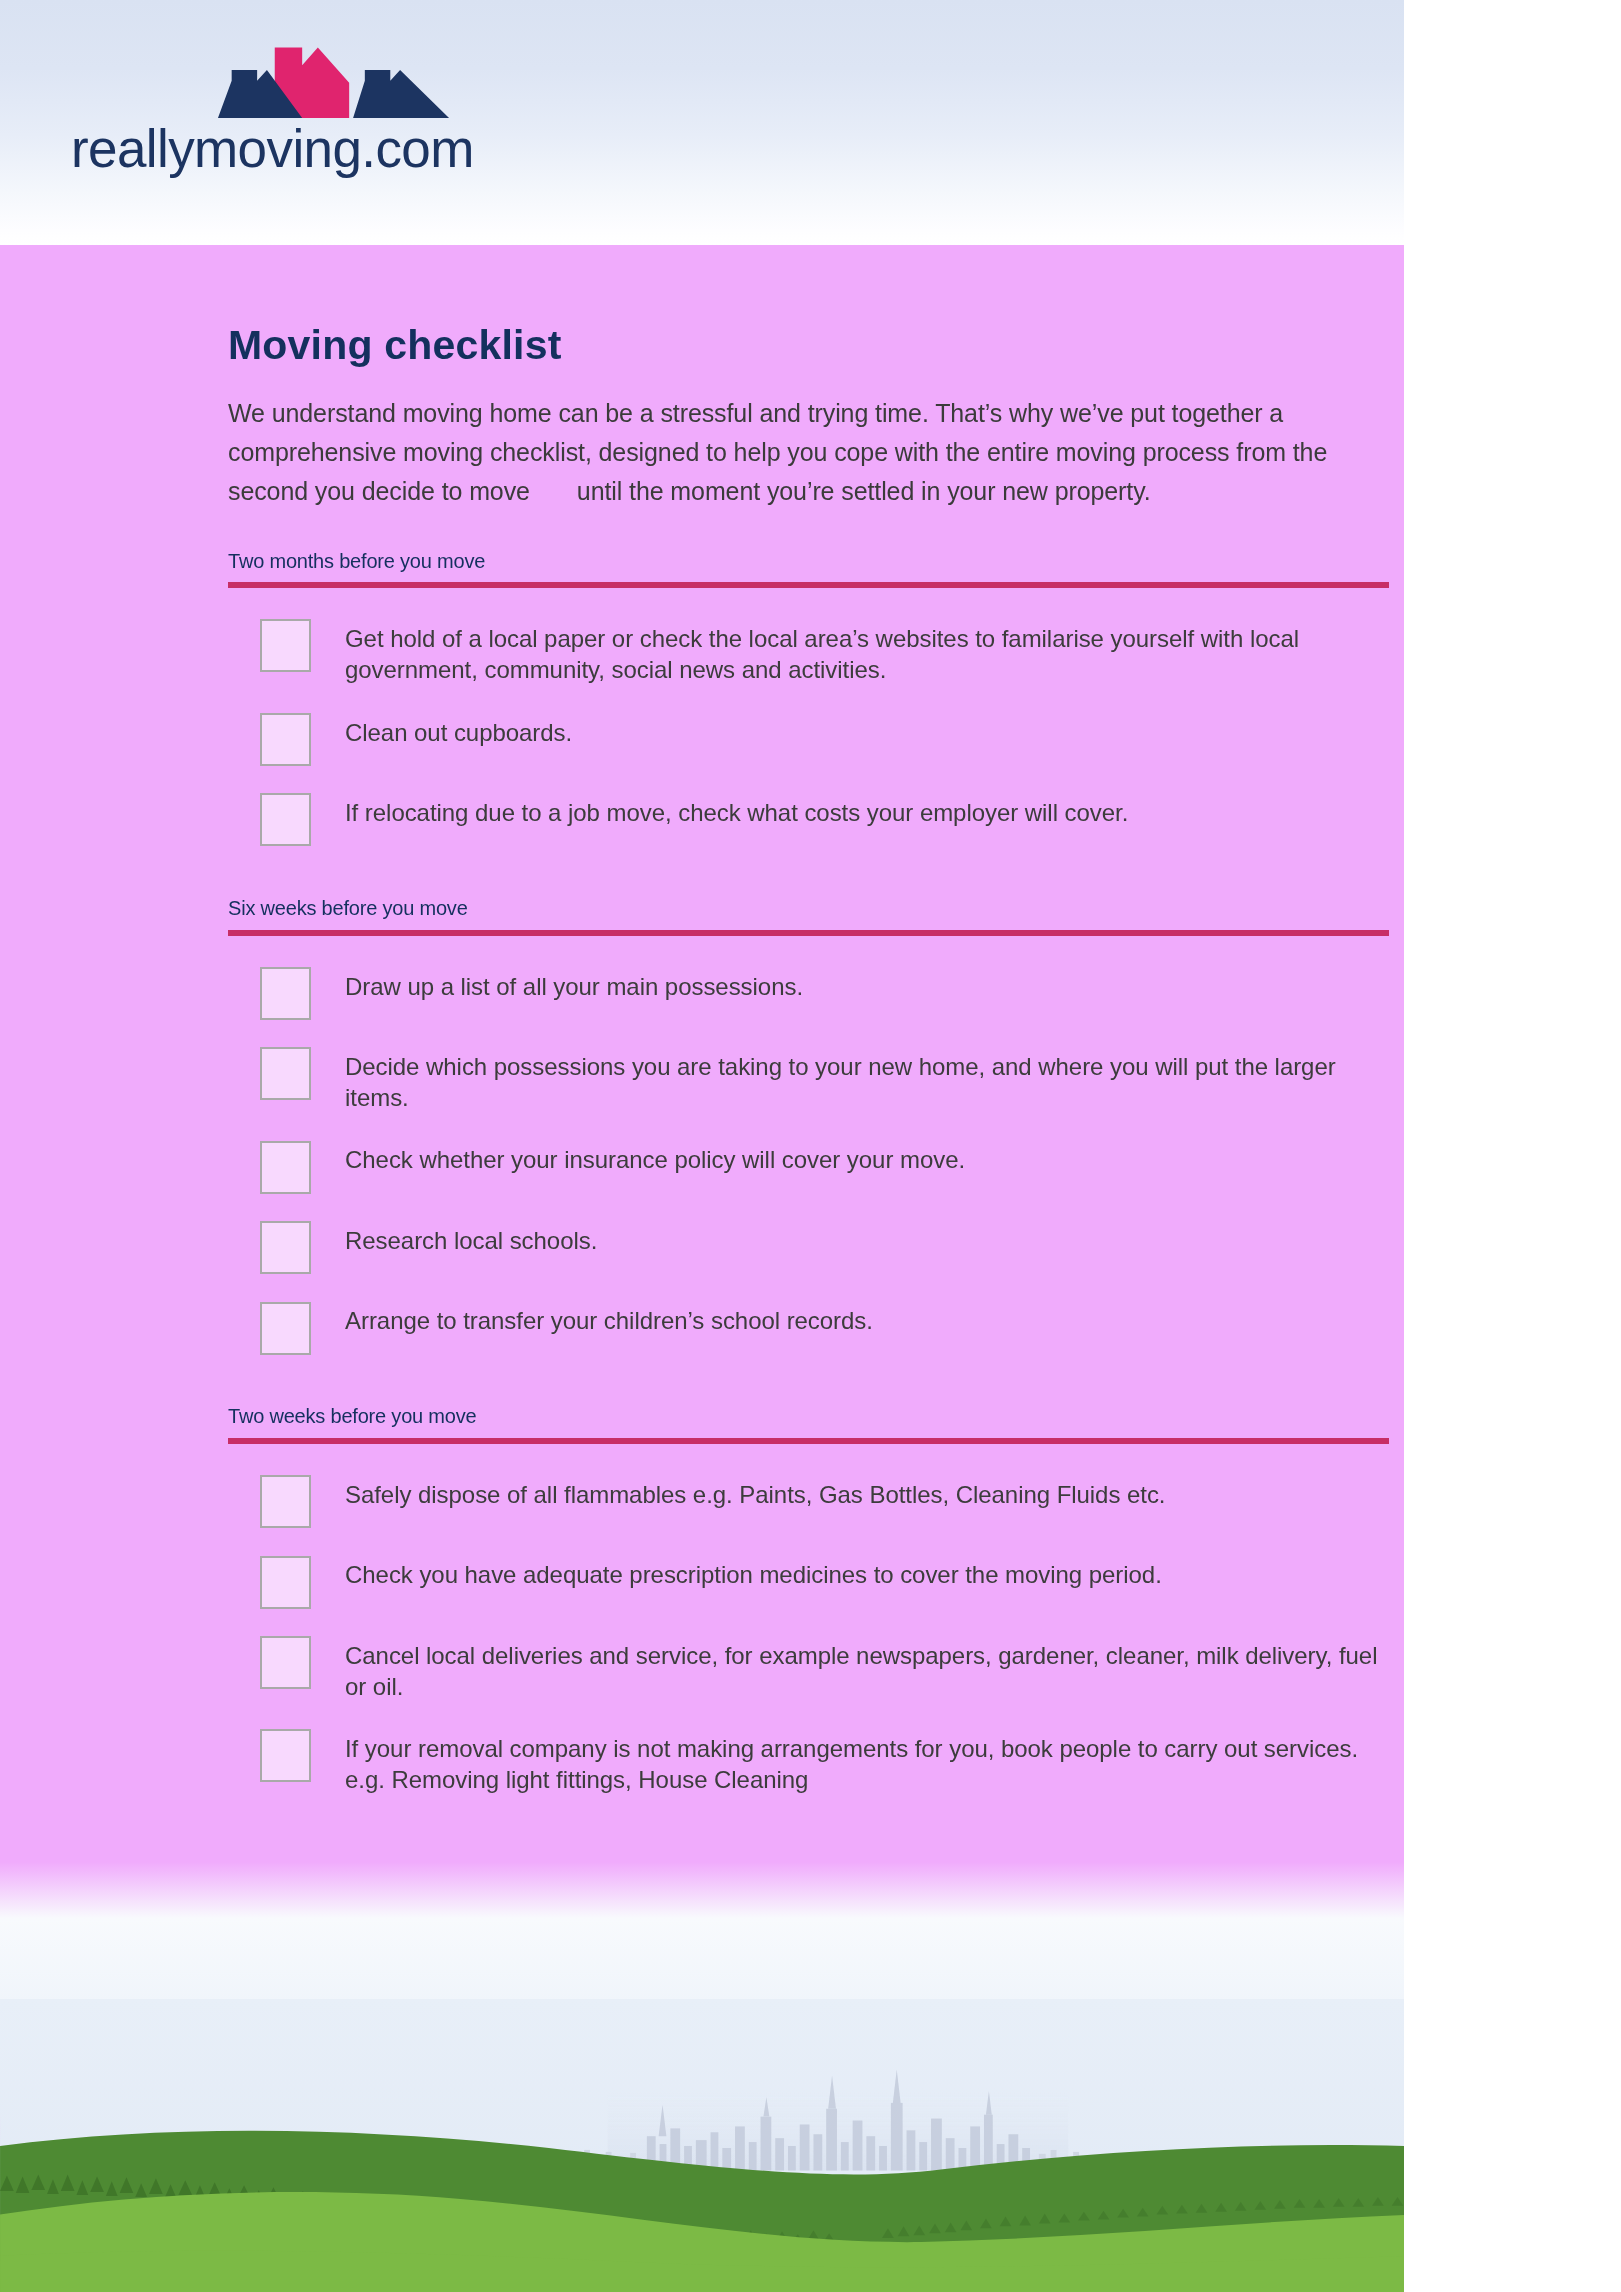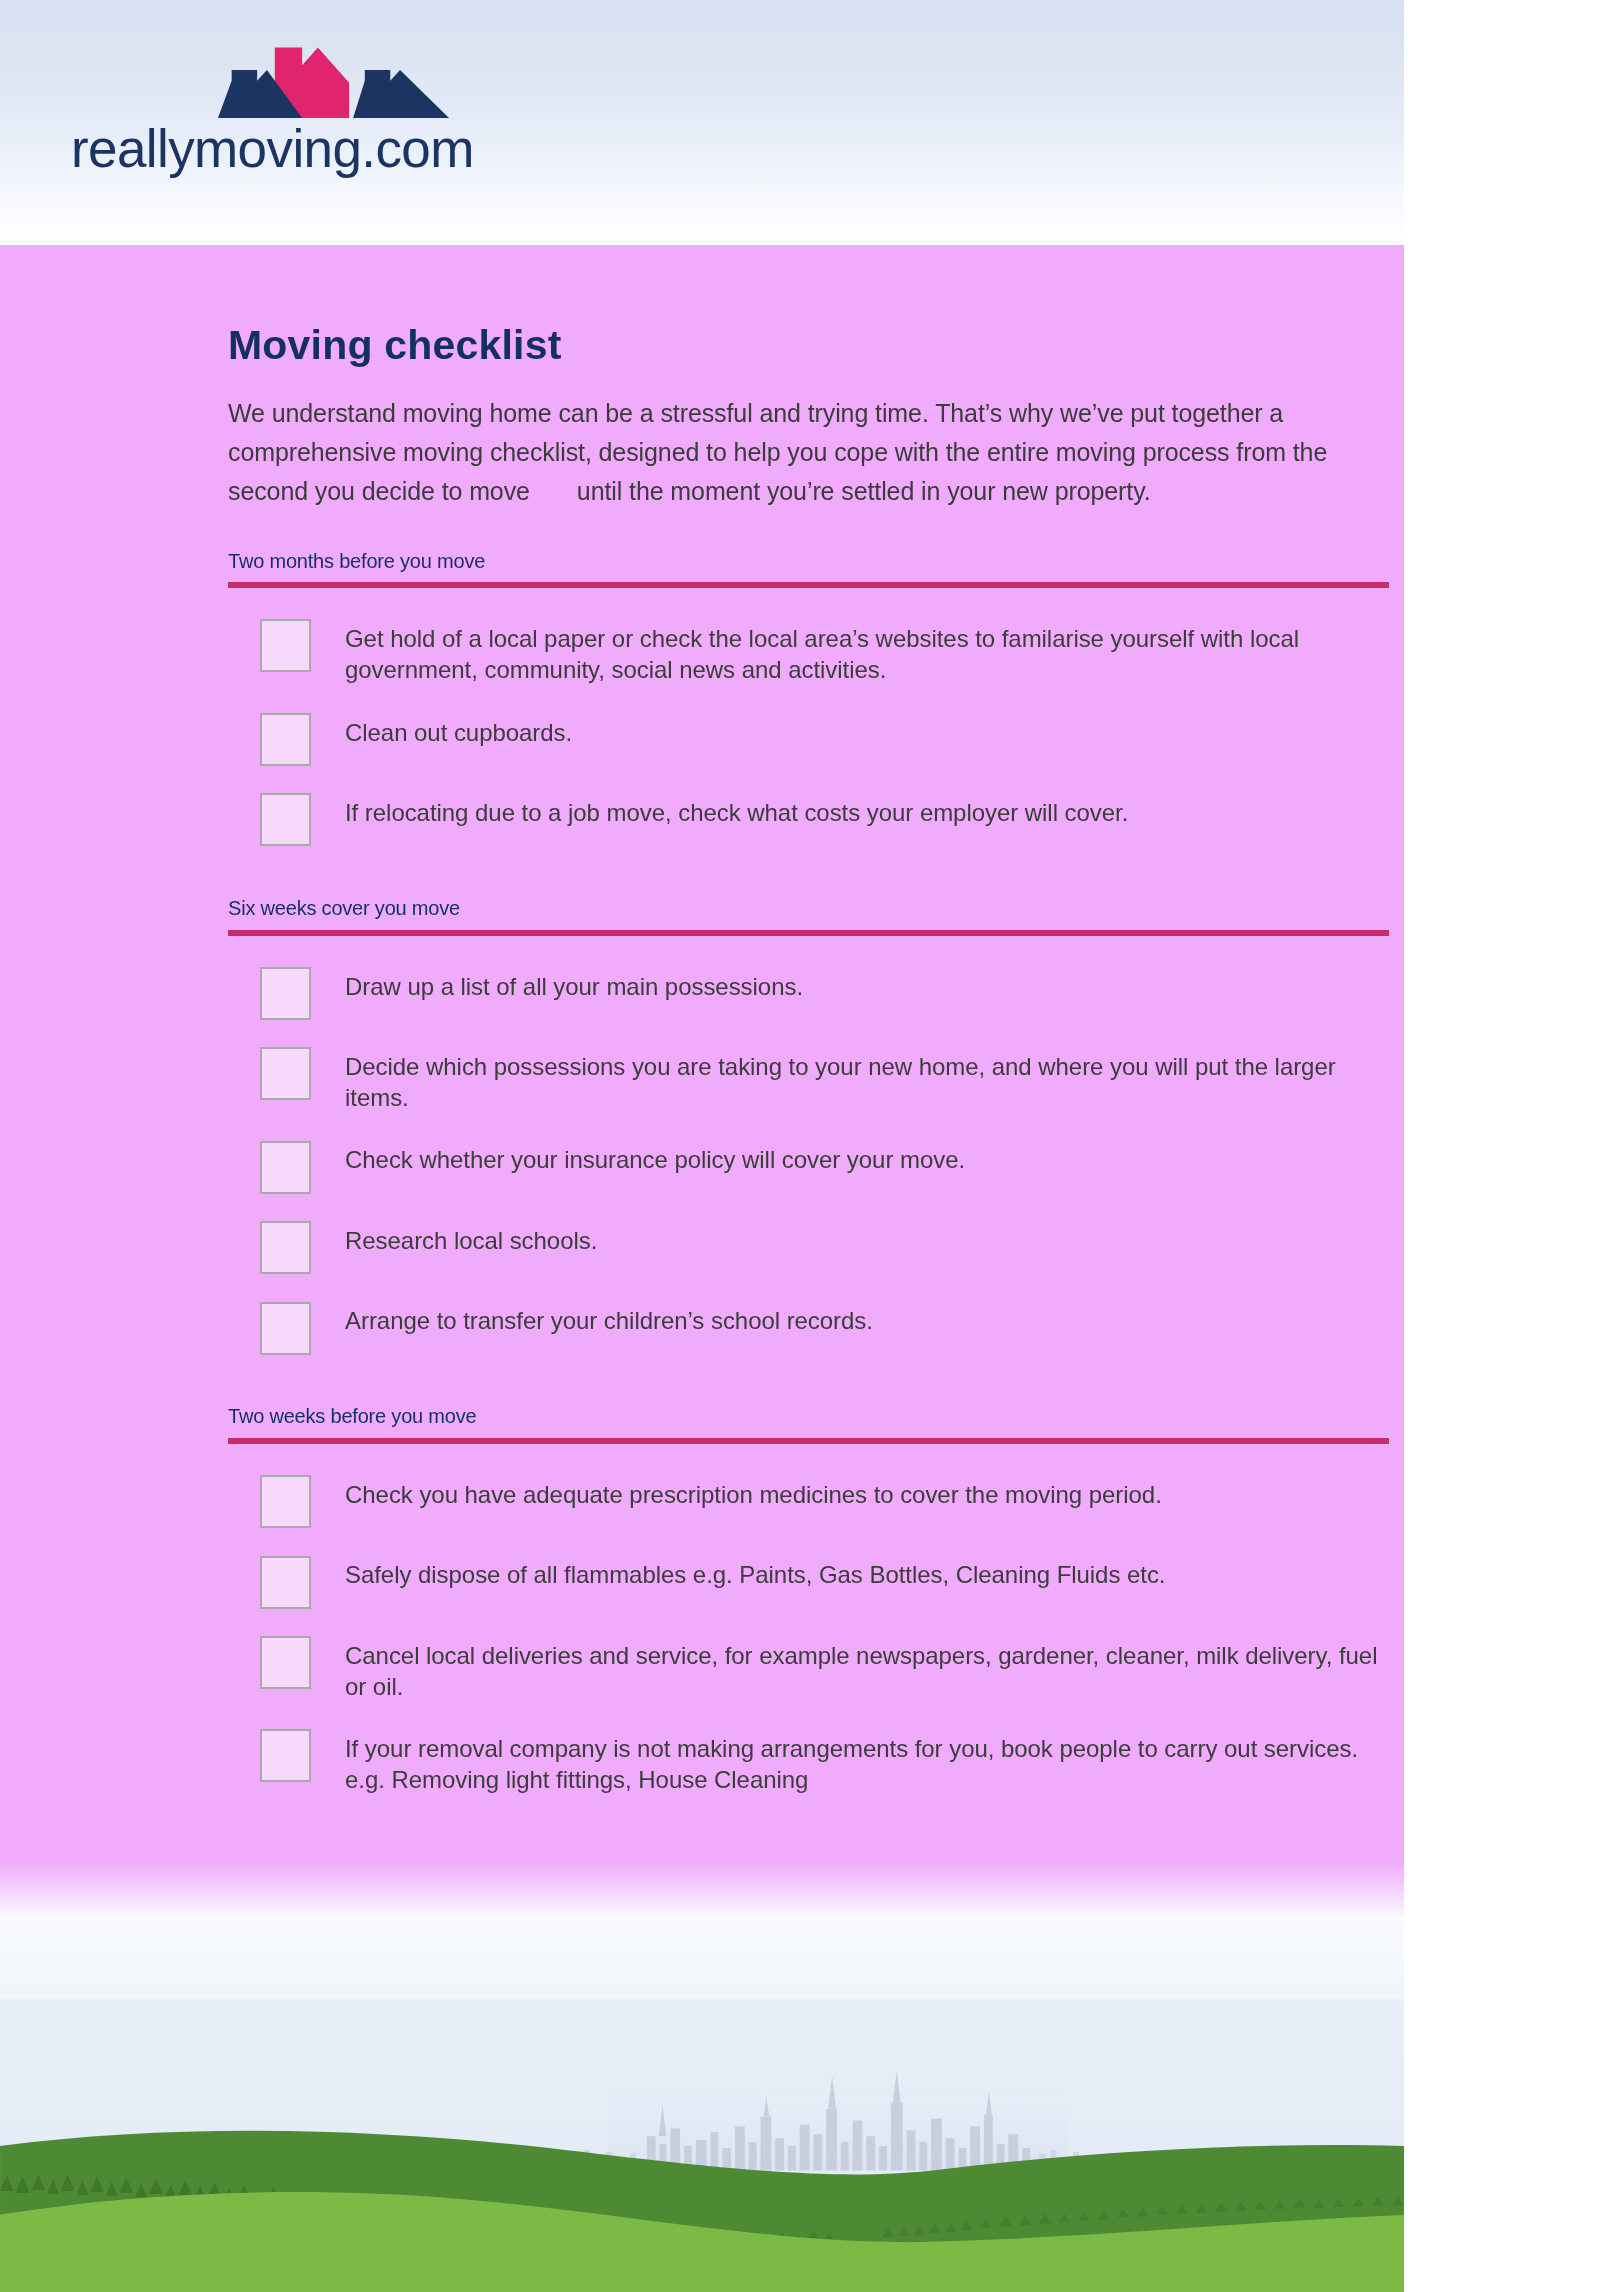--- a/index.html
+++ b/index.html
@@ -216,21 +216,21 @@
         <li class="item">
           <span class="checkbox"></span>
           <span class="item-text">If relocating due to a job move, check what costs your employer will cover.</span>
         </li>
       </ul>
     </div>
 
     <div class="sec-gap"></div>
 
     <div class="section">
-      <h2 class="section-head">Six weeks cover you move</h2>
+      <h2 class="section-head">Six weeks before you move</h2>
       <div class="section-rule"></div>
       <ul class="items">
         <li class="item">
           <span class="checkbox"></span>
           <span class="item-text">Draw up a list of all your main possessions.</span>
         </li>
         <li class="item">
           <span class="checkbox"></span>
           <span class="item-text">Decide which possessions you are taking to your new home, and where you will put the larger items.</span>
         </li>
@@ -250,25 +250,25 @@
     </div>
 
     <div class="sec-gap"></div>
 
     <div class="section">
       <h2 class="section-head">Two weeks before you move</h2>
       <div class="section-rule"></div>
       <ul class="items">
         <li class="item">
           <span class="checkbox"></span>
+          <span class="item-text">Safely dispose of all flammables e.g. Paints, Gas Bottles, Cleaning Fluids etc.</span>
+        </li>
+        <li class="item">
+          <span class="checkbox"></span>
           <span class="item-text">Check you have adequate prescription medicines to cover the moving period.</span>
-        </li>
-        <li class="item">
-          <span class="checkbox"></span>
-          <span class="item-text">Safely dispose of all flammables e.g. Paints, Gas Bottles, Cleaning Fluids etc.</span>
         </li>
         <li class="item">
           <span class="checkbox"></span>
           <span class="item-text">Cancel local deliveries and service, for example newspapers, gardener, cleaner, milk delivery, fuel or oil.</span>
         </li>
         <li class="item">
           <span class="checkbox"></span>
           <span class="item-text">If your removal company is not making arrangements for you, book people to carry out services. e.g. Removing light fittings, House Cleaning</span>
         </li>
       </ul>

